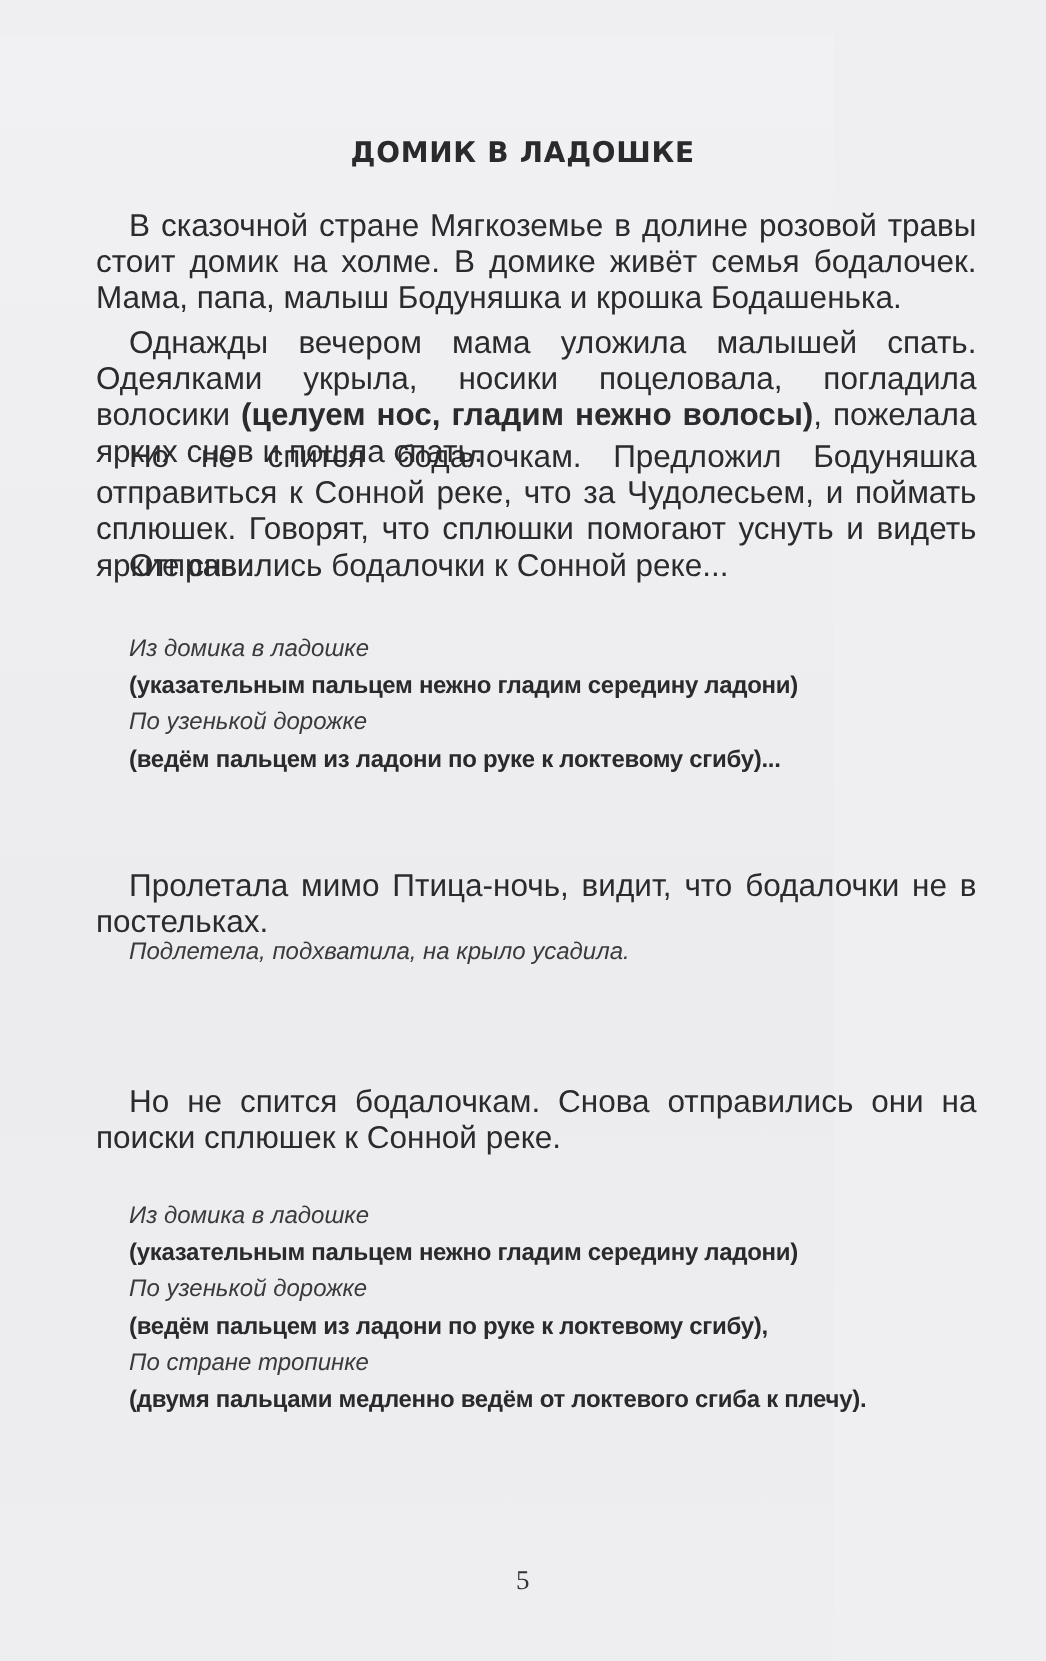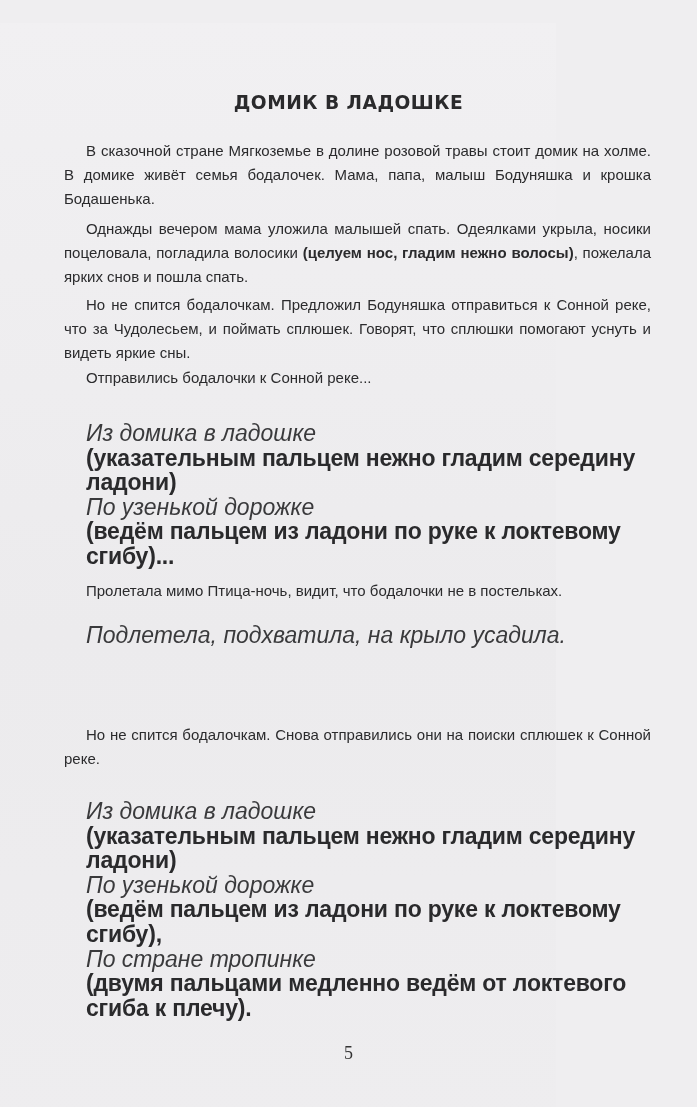--- a/index.html
+++ b/index.html
@@ -17,27 +17,27 @@
   }
   .title {
     position: absolute; top: 68px; left: 0; width: 697px;
     text-align: center; font-size: 19px; font-weight: bold;
     letter-spacing: 0.5px; color: #2a2a2c;
     font-family: "DejaVu Sans", sans-serif;
     transform: scaleX(0.98);
   }
   .text {
     position: absolute; left: 64px; width: 587px;
-    font-size: 15px; line-height: 24.2px;
+    font-size: 21px; line-height: 24.2px;
     text-align: justify;
     font-family: "Liberation Sans", sans-serif;
   }
   .text p { margin: 0; text-indent: 22px; }
   .verse { position: absolute; left: 86px; width: 580px;
-    font-size: 23px; line-height: 24.6px; font-family: "Liberation Sans", sans-serif; }
+    font-size: 16px; line-height: 24.6px; font-family: "Liberation Sans", sans-serif; }
   .verse .it { font-style: italic; color: #3a3a3c; display: block; }
   .verse .bd { font-weight: bold; color: #2a2a2c; display: block; letter-spacing: -0.2px; }
   .b { font-weight: bold; }
   .it-inline { font-style: italic; color: #3a3a3c; }
   .pagenum {
     position: absolute; top: 1020px; left: 0; width: 697px; text-align: center;
     font-size: 18px; font-family: "Liberation Serif", serif; color: #333;
   }
 </style>
 </head>

